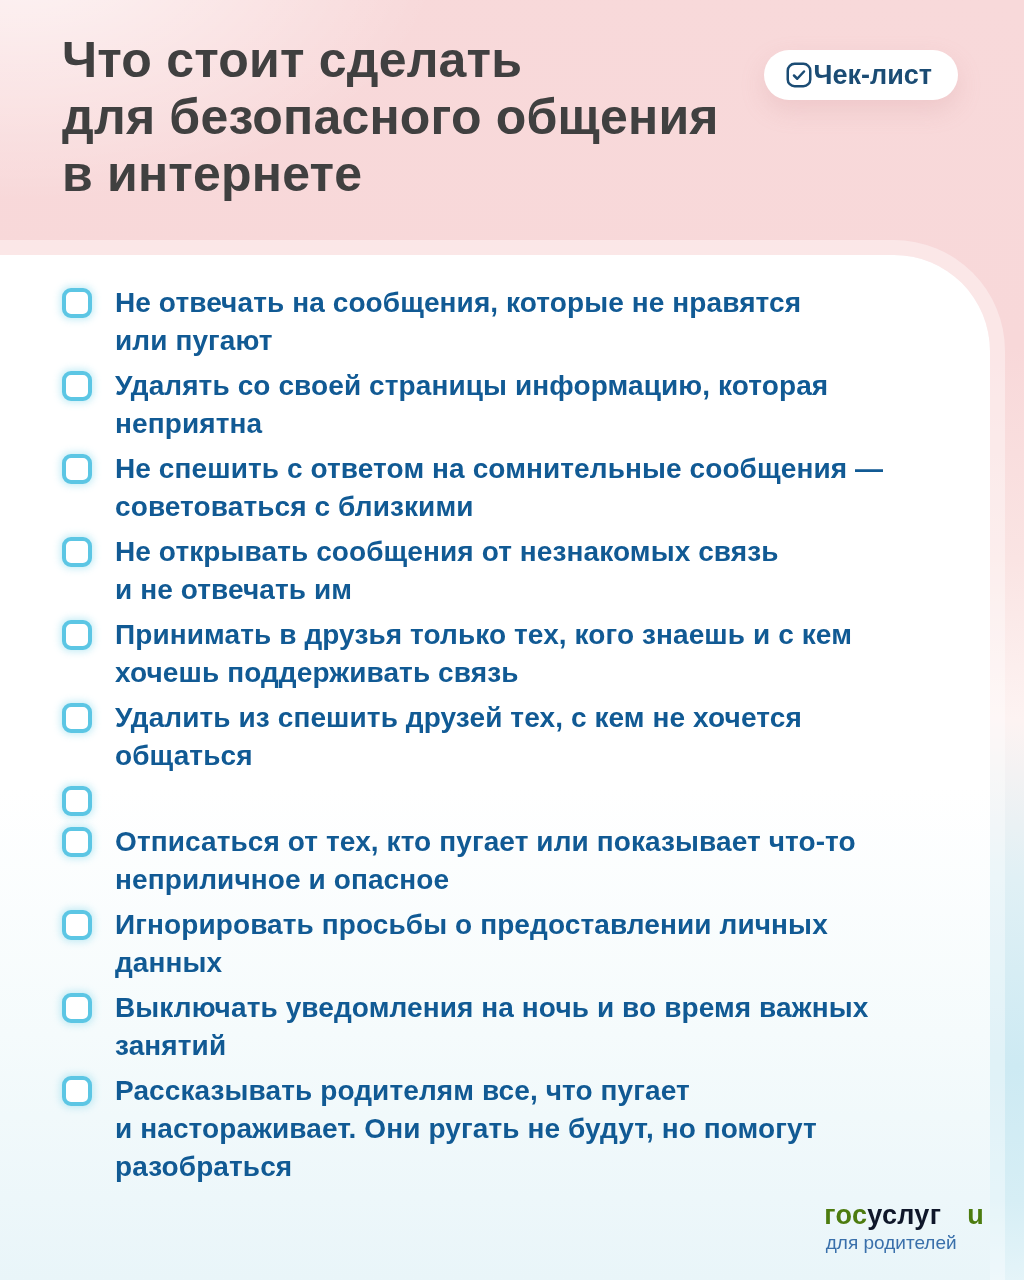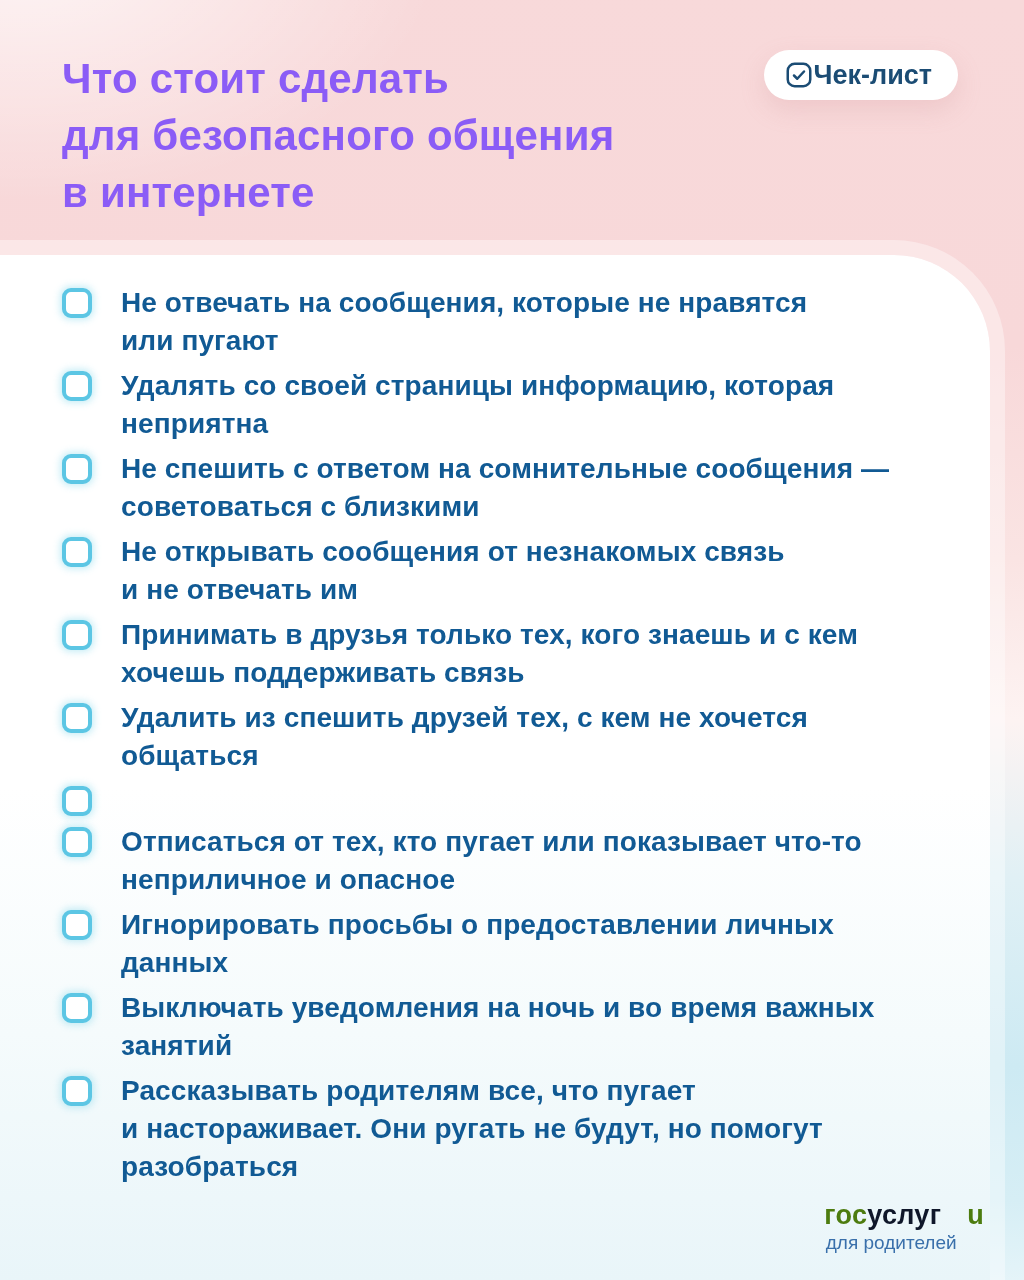--- a/index.html
+++ b/index.html
@@ -16,36 +16,36 @@
         #f8d9da 0%, #f8d8d9 26%, #fae4e3 42%, #fdf3f2 54%,
         #e0f0f5 66%, #cdeaf3 80%, #d6eef5 90%, #eef8fb 100%);
   }
   .card{
     position:absolute;left:0;top:255px;width:990px;height:1025px;
     border-radius:0 96px 0 0;
     background:linear-gradient(180deg,#ffffff 0%,#ffffff 52%,#f5fbfc 76%,#e9f5f9 100%);
     box-shadow:0 0 0 15px rgba(255,255,255,0.38);
   }
   .title{
-    position:absolute;left:62px;top:50px;margin:0;
-    font-size:42px;line-height:57px;font-weight:700;color:#8b5cf6;
+    position:absolute;left:62px;top:32px;margin:0;
+    font-size:50px;line-height:57px;font-weight:700;color:#404040;
     white-space:pre-line;letter-spacing:0.2px;
   }
   .badge{
     position:absolute;right:66px;top:50px;height:50px;
     background:#ffffff;border-radius:26px;
     display:flex;align-items:center;padding:0 26px 0 20px;
     color:#1b4c74;font-weight:700;font-size:27px;
     box-shadow:0 10px 24px rgba(205,140,145,0.22);
   }
   .badge svg{display:block;}
   .list{
     position:absolute;left:62px;top:284px;width:880px;
   }
-  .item{display:flex;align-items:flex-start;gap:29px;margin:0 0 7px 0;}
+  .item{display:flex;align-items:flex-start;gap:23px;margin:0 0 7px 0;}
   .cb{
     width:30px;height:30px;box-sizing:border-box;flex:0 0 auto;margin-top:4px;
     border:4px solid #5cc6e4;border-radius:9px;background:#ffffff;
     box-shadow:0 0 7px 2px rgba(130,215,235,0.45);
     cursor:pointer;
   }
   .txt{
     font-size:28px;line-height:38px;font-weight:700;color:#115a94;
     white-space:pre-line;letter-spacing:0.1px;
   }

